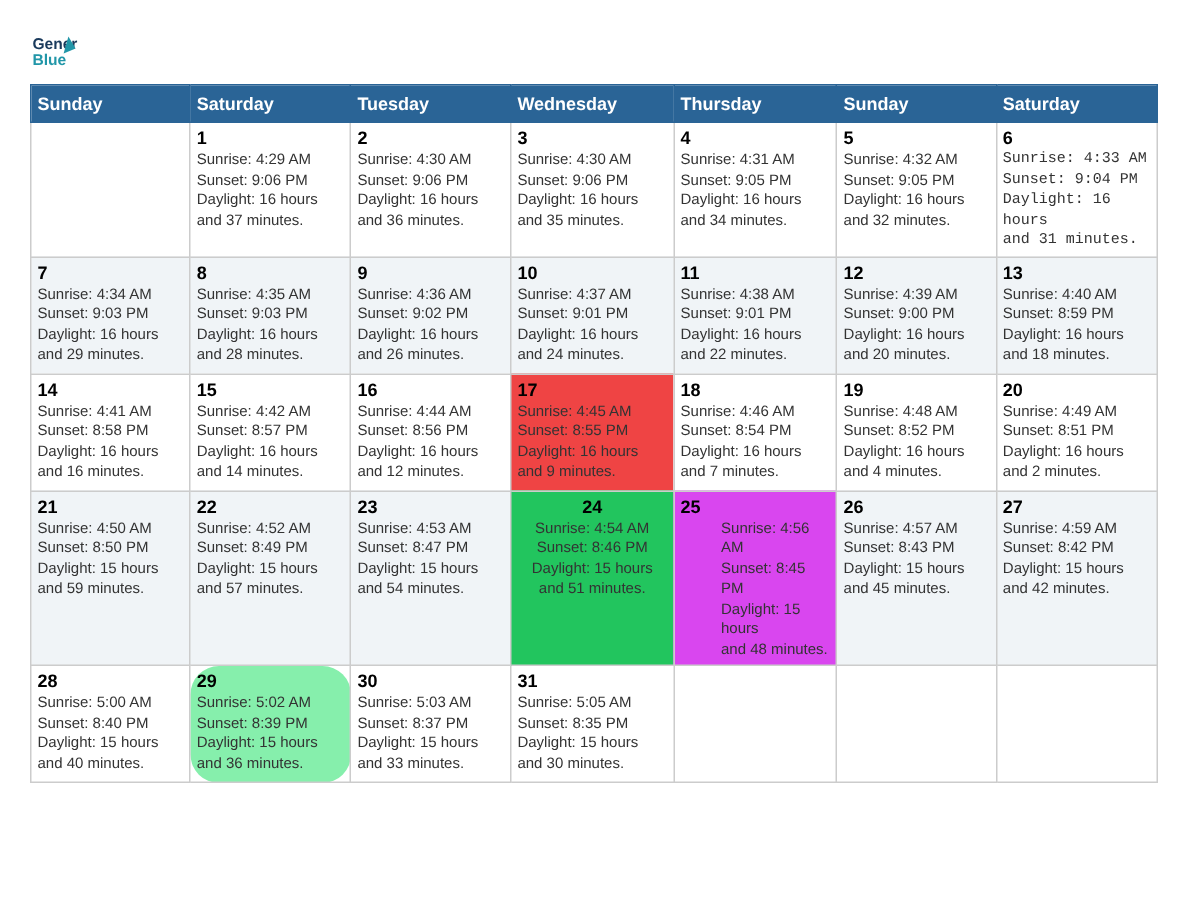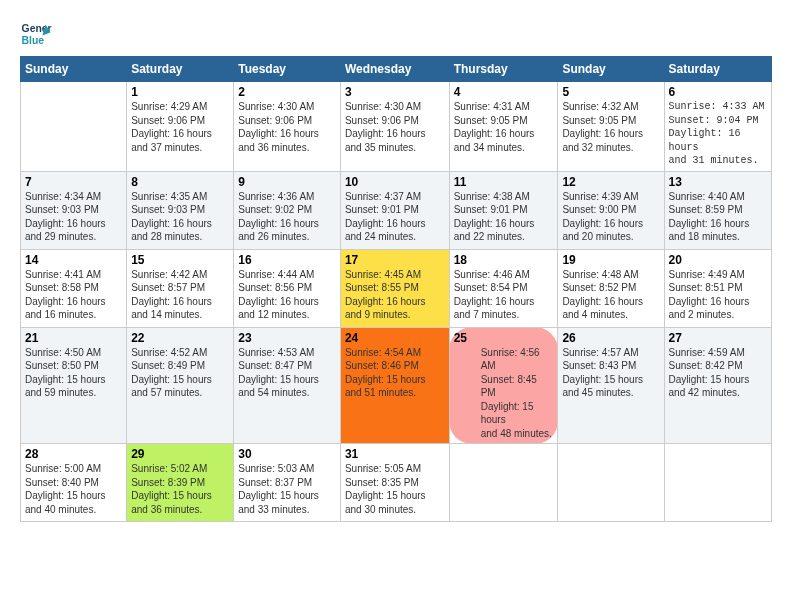--- a/index.html
+++ b/index.html
@@ -233,21 +233,21 @@
 Daylight: 16 hours
 and 14 minutes.</div>
           </td>
           <td style="background: rgb(255, 255, 255);">
             <span class="day-num">16</span>
             <div class="day-info" style="white-space: pre-line;">Sunrise: 4:44 AM
 Sunset: 8:56 PM
 Daylight: 16 hours
 and 12 minutes.</div>
           </td>
-          <td style="background: #fde047;">
+          <td style="background: #ef4444;">
             <span class="day-num">17</span>
             <div class="day-info" style="white-space: pre-line;">Sunrise: 4:45 AM
 Sunset: 8:55 PM
 Daylight: 16 hours
 and 9 minutes.</div>
           </td>
           <td style="background: rgb(255, 255, 255);">
             <span class="day-num">18</span>
             <div class="day-info" style="white-space: pre-line;">Sunrise: 4:46 AM
 Sunset: 8:54 PM
@@ -284,28 +284,28 @@
 Daylight: 15 hours
 and 57 minutes.</div>
           </td>
           <td style="background: rgb(240, 244, 247);">
             <span class="day-num">23</span>
             <div class="day-info" style="white-space: pre-line;">Sunrise: 4:53 AM
 Sunset: 8:47 PM
 Daylight: 15 hours
 and 54 minutes.</div>
           </td>
-          <td style="background: #f97316;">
+          <td style="background: #22c55e; text-align: center;">
             <span class="day-num">24</span>
             <div class="day-info" style="white-space: pre-line;">Sunrise: 4:54 AM
 Sunset: 8:46 PM
 Daylight: 15 hours
 and 51 minutes.</div>
           </td>
-          <td style="background: #fca5a5; border-radius: 23px;">
+          <td style="background: #d946ef;">
             <span class="day-num">25</span>
             <div class="day-info" style="white-space: pre-line; margin-left: 27px;">Sunrise: 4:56 AM
 Sunset: 8:45 PM
 Daylight: 15 hours
 and 48 minutes.</div>
           </td>
           <td style="background: rgb(240, 244, 247);">
             <span class="day-num">26</span>
             <div class="day-info" style="white-space: pre-line;">Sunrise: 4:57 AM
 Sunset: 8:43 PM
@@ -321,21 +321,21 @@
           </td>
         </tr>
         <tr>
           <td style="background: rgb(255, 255, 255);">
             <span class="day-num">28</span>
             <div class="day-info" style="white-space: pre-line;">Sunrise: 5:00 AM
 Sunset: 8:40 PM
 Daylight: 15 hours
 and 40 minutes.</div>
           </td>
-          <td style="background: #bef264;">
+          <td style="background: #86efac; border-radius: 19px;">
             <span class="day-num">29</span>
             <div class="day-info" style="white-space: pre-line;">Sunrise: 5:02 AM
 Sunset: 8:39 PM
 Daylight: 15 hours
 and 36 minutes.</div>
           </td>
           <td style="background: rgb(255, 255, 255);">
             <span class="day-num">30</span>
             <div class="day-info" style="white-space: pre-line;">Sunrise: 5:03 AM
 Sunset: 8:37 PM

